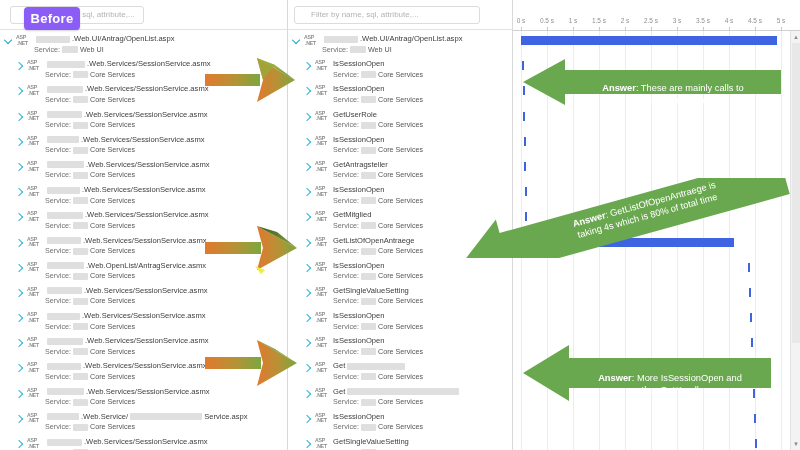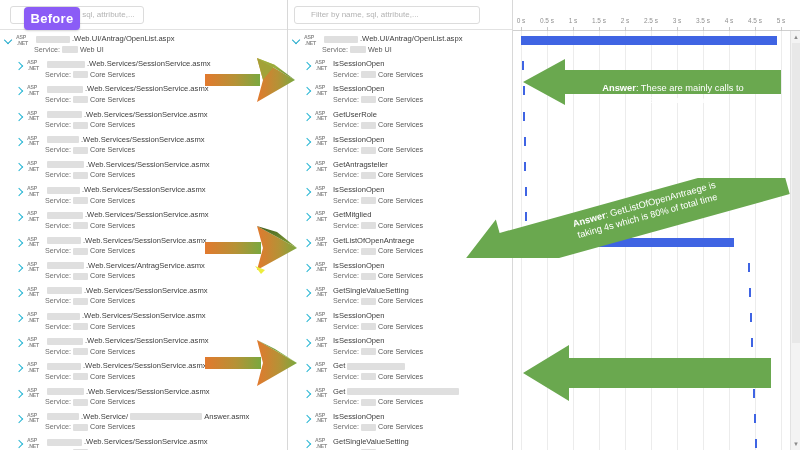--- a/index.html
+++ b/index.html
@@ -369,21 +369,21 @@
         </div>
         <div class="tree-row">
           <span class="chev"></span>
           <span class="aspnet">
             <i>ASP</i>
             <i class="b">.NET</i>
           </span>
           <div class="row-text">
             <div class="line1">
               <span class="redact" style="width:37px"></span>
-              <span>.Web.Services/AntragService.asmx</span>
+              <span>.Web.OpenList/AntragService.asmx</span>
             </div>
             <div class="line2">
               <span class="svc-label">Service:</span>
               <span class="redact" style="width:15px"></span>
               <span class="svc-name">Core Services</span>
             </div>
           </div>
         </div>
         <div class="tree-row">
           <span class="chev"></span>
@@ -479,21 +479,21 @@
           <span class="chev"></span>
           <span class="aspnet">
             <i>ASP</i>
             <i class="b">.NET</i>
           </span>
           <div class="row-text">
             <div class="line1">
               <span class="redact" style="width:32px"></span>
               <span>.Web.Service/</span>
               <span class="redact" style="width:72px"></span>
-              <span>Answer.asmx</span>
+              <span>Service.aspx</span>
             </div>
             <div class="line2">
               <span class="svc-label">Service:</span>
               <span class="redact" style="width:15px"></span>
               <span class="svc-name">Core Services</span>
             </div>
           </div>
         </div>
         <div class="tree-row">
           <span class="chev"></span>
@@ -955,15 +955,19 @@
     <div class="callout-text" style="left:68px; top:14px; width:282px; transform: rotate(-15.5deg); transform-origin: 115px 26px;">
       <b>Answer</b><span>: GetListOfOpenAntraege is
 taking 4s which is 80% of total time</span>
     </div>
   </div>
 
   <div class="callout" style="left:523px; top:344px; width:248px; height:58px;">
     <svg width="248" height="58" viewBox="0 0 248 58">
       <path d="M0 29 L46 1 L46 14 L248 14 L248 44 L46 44 L46 57 Z" fill="#6aa84f"></path>
     </svg>
+    <div class="callout-text" style="left:50px; top:15px; width:194px;">
+      <b>Answer</b><span>: More IsSessionOpen and
+other Get** calls</span>
+    </div>
   </div>
 
 </div>
 
 </body></html>

